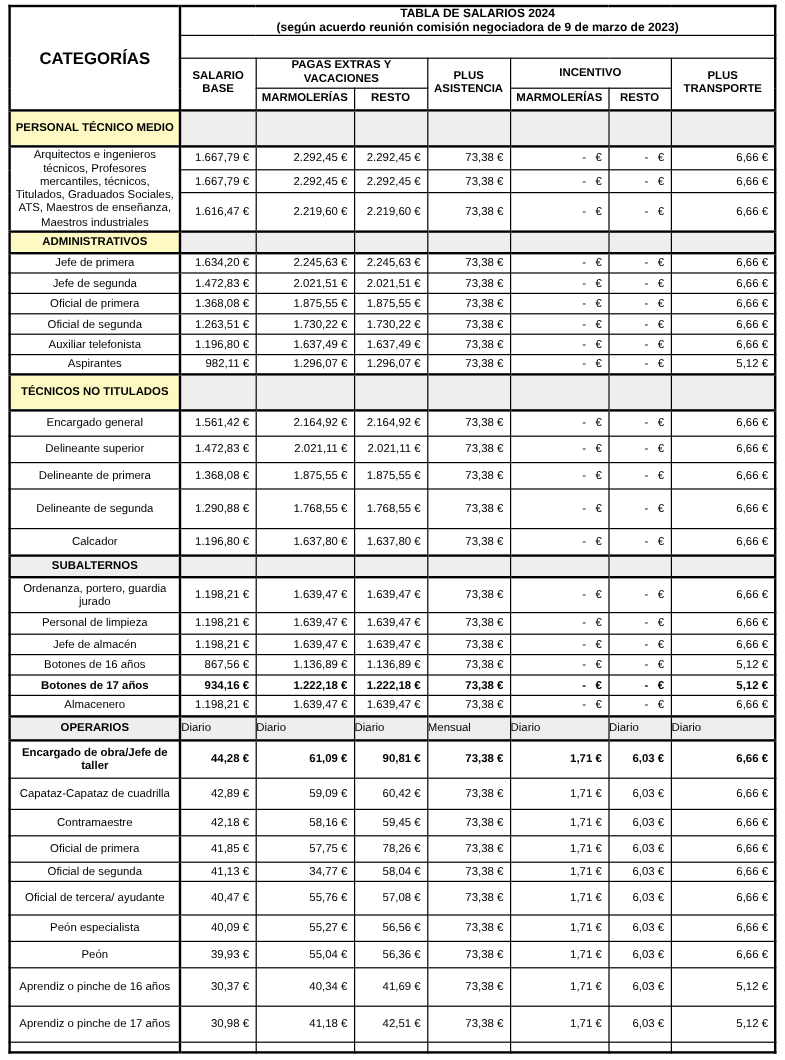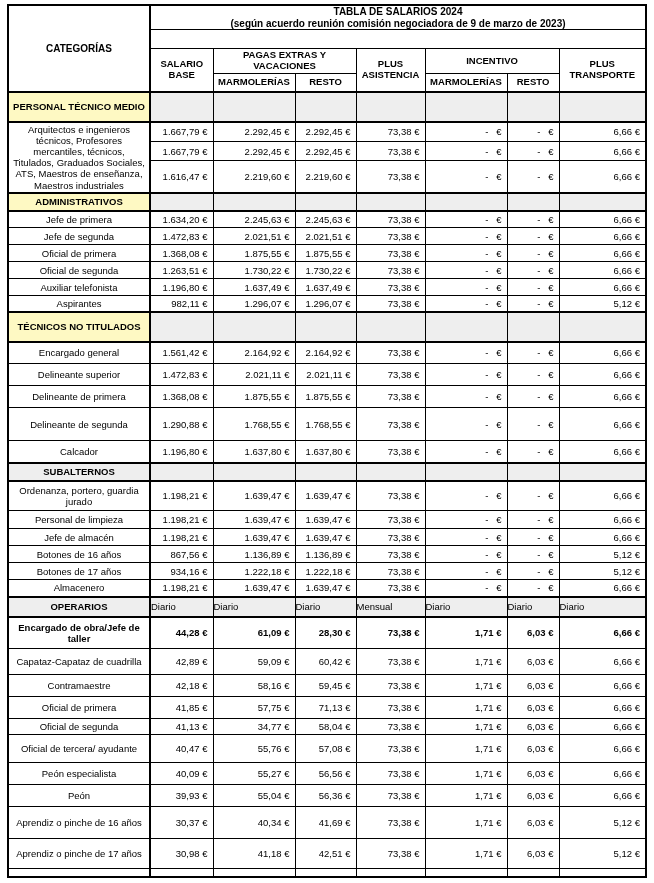--- a/index.html
+++ b/index.html
@@ -20,21 +20,21 @@
     left: 7px; top: 4px;
     width: 640px;
     border-collapse: collapse;
     table-layout: fixed;
     border: 2px solid #000;
   }
   td, th { border: 1px solid #000; overflow: hidden; }
 
   
   .cat-head {
-    font-weight: bold; font-size: 10px;
+    font-weight: bold; font-size: 14px;
     text-align: center; vertical-align: middle;
     border-right: 2px solid #000;
     border-bottom: 2px solid #000;
   }
   .title-cell {
     height: 23px; text-align: center; vertical-align: middle;
     font-weight: bold; font-size: 10px; line-height: 1.15;
   }
   .spacer-cell { height: 19px; }
   thead th {
@@ -317,21 +317,21 @@
         <tr style="height: 17px;">
           <td class="cat">Botones de 16 años</td>
           <td class="num">867,56 €</td>
           <td class="num">1.136,89 €</td>
           <td class="num">1.136,89 €</td>
           <td class="num">73,38 €</td>
           <td class="num">-   €</td>
           <td class="num">-   €</td>
           <td class="num">5,12 €</td>
         </tr>
-        <tr style="height: 17px;">
+        <tr style="height: 17px; font-weight: bold;">
           <td class="cat">Botones de 17 años</td>
           <td class="num">934,16 €</td>
           <td class="num">1.222,18 €</td>
           <td class="num">1.222,18 €</td>
           <td class="num">73,38 €</td>
           <td class="num">-   €</td>
           <td class="num">-   €</td>
           <td class="num">5,12 €</td>
         </tr>
         <tr style="height: 17px;">
@@ -351,21 +351,21 @@
           <td class="num unit">Diario</td>
           <td class="num unit">Mensual</td>
           <td class="num unit">Diario</td>
           <td class="num unit">Diario</td>
           <td class="num unit">Diario</td>
         </tr>
         <tr style="height: 32px; font-weight: bold;">
           <td class="cat">Encargado de obra/Jefe de taller</td>
           <td class="num">44,28 €</td>
           <td class="num">61,09 €</td>
-          <td class="num">28,30 €</td>
+          <td class="num">90,81 €</td>
           <td class="num">73,38 €</td>
           <td class="num">1,71 €</td>
           <td class="num">6,03 €</td>
           <td class="num">6,66 €</td>
         </tr>
         <tr style="height: 26px;">
           <td class="cat">Capataz-Capataz de cuadrilla</td>
           <td class="num">42,89 €</td>
           <td class="num">59,09 €</td>
           <td class="num">60,42 €</td>
@@ -381,21 +381,21 @@
           <td class="num">59,45 €</td>
           <td class="num">73,38 €</td>
           <td class="num">1,71 €</td>
           <td class="num">6,03 €</td>
           <td class="num">6,66 €</td>
         </tr>
         <tr style="height: 22px;">
           <td class="cat">Oficial de primera</td>
           <td class="num">41,85 €</td>
           <td class="num">57,75 €</td>
-          <td class="num">71,13 €</td>
+          <td class="num">78,26 €</td>
           <td class="num">73,38 €</td>
           <td class="num">1,71 €</td>
           <td class="num">6,03 €</td>
           <td class="num">6,66 €</td>
         </tr>
         <tr style="height: 16px;">
           <td class="cat">Oficial de segunda</td>
           <td class="num">41,13 €</td>
           <td class="num">34,77 €</td>
           <td class="num">58,04 €</td>

